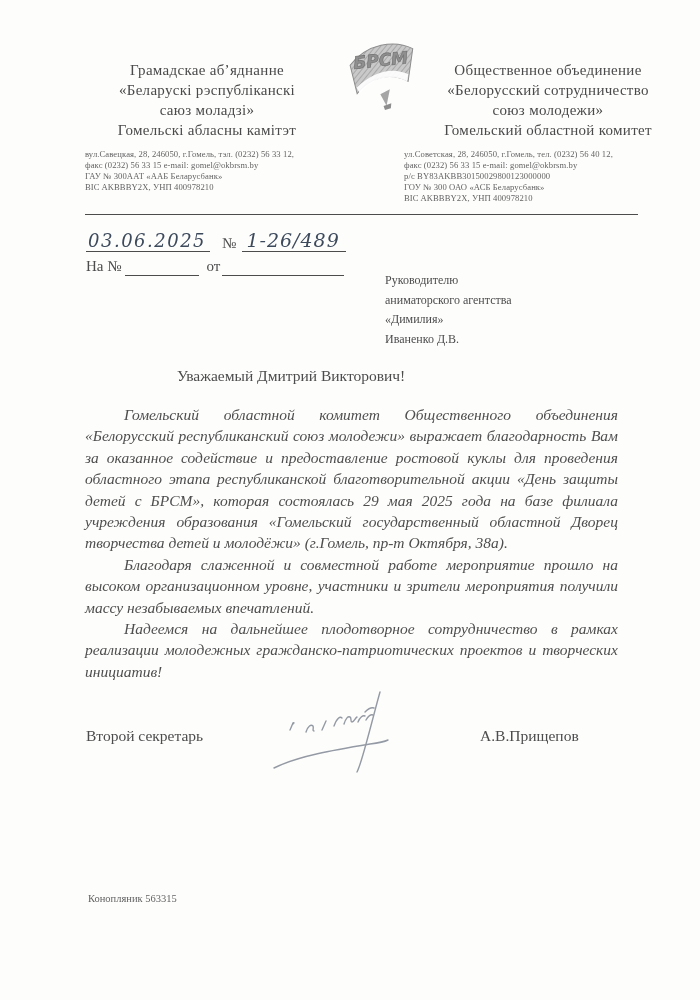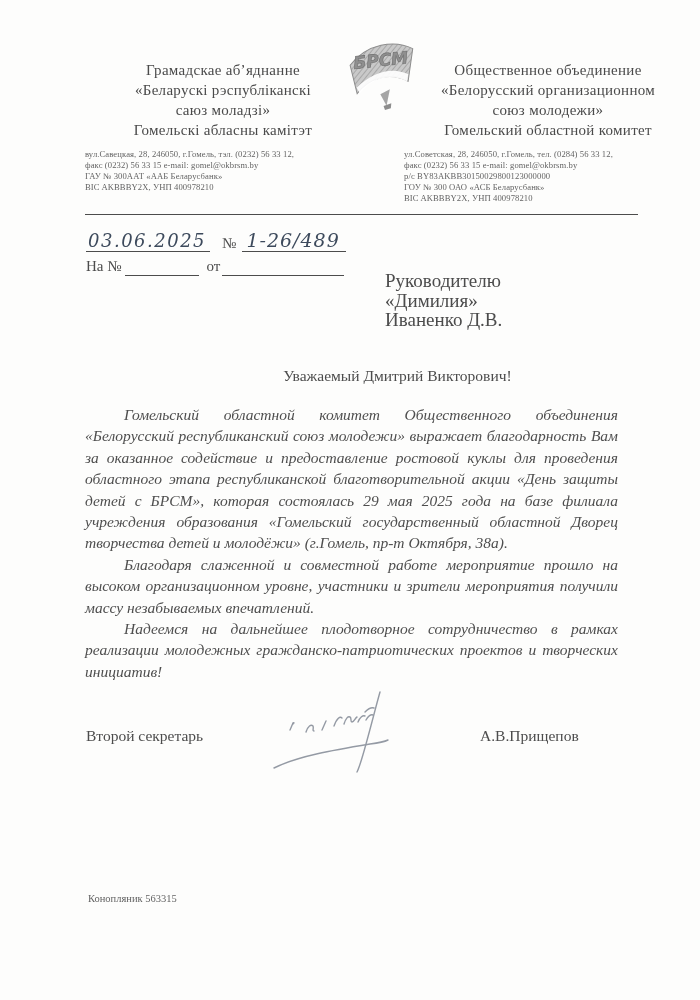--- a/index.html
+++ b/index.html
@@ -27,23 +27,23 @@
   .refline{left:86px;top:229px;display:flex;align-items:flex-end;font-size:15px;color:#4c4c4c;}
   .hand{
     font-family:"DejaVu Serif", serif;font-style:italic;
     color:#3d4a5c;
   }
   .u{border-bottom:1.1px solid #4c4c4c;display:inline-block;}
   .date-hand{font-size:18px;letter-spacing:1.5px;transform:rotate(-2deg);transform-origin:left bottom;padding:0 4px 1px 2px;}
   .num-hand{font-size:19px;letter-spacing:1px;transform:rotate(-1.5deg);transform-origin:left bottom;padding:0 6px 1px 4px;}
   .refline2{left:86px;top:258px;display:flex;align-items:flex-start;font-size:15px;color:#4c4c4c;}
   
-  .recipient{left:385px;top:271px;width:250px;font-size:19px;line-height:19.5px;color:#4c4c4c;}
+  .recipient{left:385px;top:271px;width:250px;font-size:12px;line-height:19.5px;color:#4c4c4c;}
   
-  .salutation{left:85px;top:367px;width:533px;text-align:center;padding-left:92px;box-sizing:border-box;font-size:15.5px;color:#4c4c4c;}
+  .salutation{left:85px;top:367px;width:533px;text-align:left;padding-left:92px;box-sizing:border-box;font-size:15.5px;color:#4c4c4c;}
   
   .body-text{left:85px;top:404px;width:533px;font-size:15.5px;line-height:21.4px;text-align:justify;color:#4e4e4e;font-style:italic;}
   .body-text p{margin:0;text-indent:39px;}
   
   .sig-title{left:86px;top:727px;font-size:15.5px;color:#4c4c4c;}
   .sig-name{left:480px;top:727px;font-size:15.5px;color:#4c4c4c;}
   .sig-scribble{left:262px;top:690px;}
   
   .footer{left:88px;top:893px;font-size:10.5px;color:#636363;}
   .logo{left:342px;top:36px;}
@@ -62,43 +62,43 @@
     <g transform="rotate(-6 40 36)">
       <path d="M9,26 C28,6 56,5 73,16 L65,48 C47,36 26,41 13,55 Z" fill="url(#hatch)" stroke="#8d8d8d" stroke-width="1"></path>
       <path d="M13,49 C34,33 52,33 66,41 L64,48 C47,37 28,42 16,55 Z" fill="#ffffff" opacity="0.92"></path>
       <text x="40" y="30" text-anchor="middle" font-family="DejaVu Sans, sans-serif" font-weight="bold" font-style="italic" font-size="17" fill="#8f8f8f" stroke="#6f6f6f" stroke-width="0.6">БРСМ</text>
       <path d="M36,58 L46,54 L41,70 Z" fill="#a5a5a5"></path>
       <path d="M38,70 L46,68 L45,73 L39,74 Z" fill="#8d8d8d"></path>
     </g>
   </svg>
 </div>
 
-<div class="abs org" style="left:92px;top:60px;width:262px;">
+<div class="abs org" style="left:76px;top:60px;width:262px;">
   <div>Грамадскае аб’яднанне</div>
   <div>«Беларускі рэспубліканскі</div>
   <div>саюз моладзі»</div>
   <div>Гомельскі абласны камітэт</div>
 </div>
 
 <div class="abs org" style="left:404px;top:60px;width:288px;">
   <div>Общественное объединение</div>
-  <div>«Белорусский организационном</div>
+  <div>«Белорусский сотрудничество</div>
   <div>союз молодежи»</div>
   <div>Гомельский областной комитет</div>
 </div>
 
 <div class="abs contacts" style="left:85px;top:149px;width:276px;">
   <div>вул.Савецкая, 28, 246050, г.Гомель, тэл. (0232) 56 33 12,</div>
   <div>факс (0232) 56 33 15 e-mail: gomel@okbrsm.by</div>
   <div>ГАУ № 300ААТ «ААБ Беларусбанк»</div>
   <div>BIC  AKBBBY2X, УНП 400978210</div>
 </div>
 
 <div class="abs contacts" style="left:404px;top:149px;width:288px;">
-  <div>ул.Советская, 28, 246050, г.Гомель, тел. (0284) 56 33 12,</div>
+  <div>ул.Советская, 28, 246050, г.Гомель, тел. (0232) 56 40 12,</div>
   <div>факс (0232) 56 33 15 e-mail: gomel@okbrsm.by</div>
   <div>р/с BY83AKBB30150029800123000000</div>
   <div>ГОУ № 300 ОАО «АСБ Беларусбанк»</div>
   <div>BIC  AKBBBY2X, УНП 400978210</div>
 </div>
 
 <div class="abs sep"></div>
 
 <div class="abs refline">
   <span class="u"><span class="hand date-hand">03.06.2025</span></span>
@@ -108,20 +108,21 @@
 
 <div class="abs refline2">
   <span>На №</span>
   <span class="u" style="width:74px;height:17px;margin-left:3px;"></span>
   <span style="margin-left:8px;">от</span>
   <span class="u" style="width:122px;height:17px;margin-left:2px;"></span>
 </div>
 
 <div class="abs recipient">
   <div>Руководителю</div>
+  <div>аниматорского агентства</div>
   <div>«Димилия»</div>
   <div>Иваненко Д.В.</div>
 </div>
 
 <div class="abs salutation">Уважаемый Дмитрий Викторович!</div>
 
 <div class="abs body-text">
   <p>Гомельский областной комитет Общественного объединения «Белорусский республиканский союз молодежи» выражает благодарность Вам за оказанное содействие и предоставление ростовой куклы для проведения областного этапа республиканской благотворительной акции «День защиты детей с БРСМ», которая состоялась 29 мая 2025 года на базе филиала учреждения образования «Гомельский государственный областной Дворец творчества детей и молодёжи» (г.Гомель, пр-т Октября, 38а).</p>
   <p>Благодаря слаженной и совместной работе мероприятие прошло на высоком организационном уровне, участники и зрители мероприятия получили массу незабываемых впечатлений.</p>
   <p>Надеемся на дальнейшее плодотворное сотрудничество в рамках реализации молодежных гражданско-патриотических проектов и творческих инициатив!</p>

